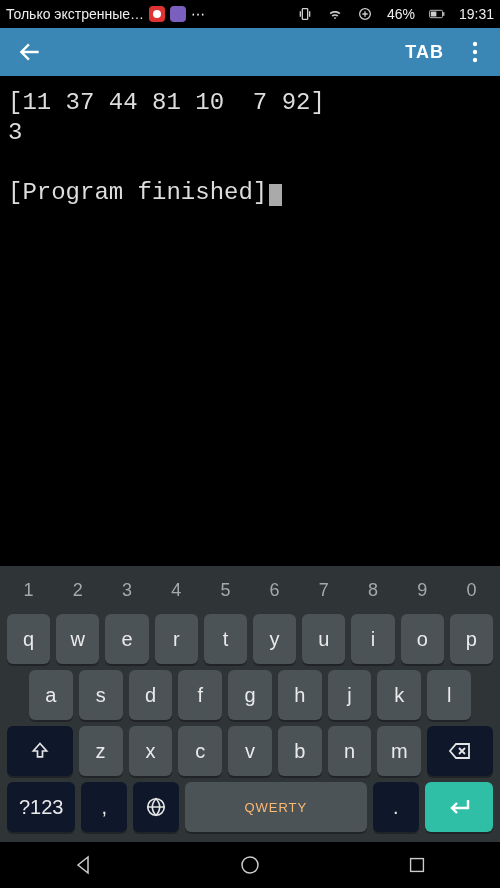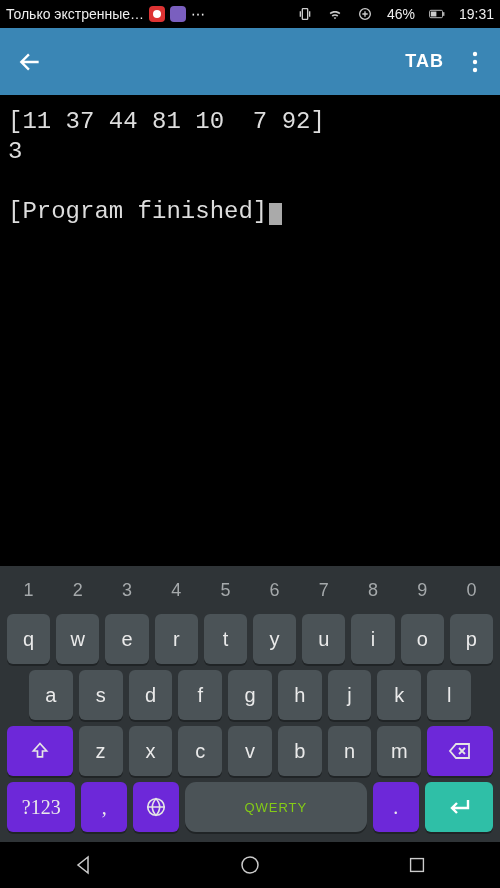--- a/index.html
+++ b/index.html
@@ -19,21 +19,21 @@
   .status-left { display: flex; align-items: center; gap: 5px; }
   .status-right { display: flex; align-items: center; gap: 14px; }
   .status-icon { width: 16px; height: 16px; display:inline-flex; align-items:center; justify-content:center; }
   .status-badge { width:16px; height:16px; border-radius:4px; display:inline-block; }
   .badge-red { background:#d33; position:relative; }
   .badge-red::after{content:"";position:absolute;left:4px;top:4px;width:8px;height:8px;border-radius:50%;background:#fff;}
   .badge-purple { background:#7a5fbf; }
   .dots{letter-spacing:1px;}
 
   .app-bar {
-    height: 67px;
+    height: 48px;
     background: #3a86b5;
     color: #fff;
     display: flex;
     align-items: center;
     justify-content: space-between;
     padding: 0 10px;
     box-shadow: 0 2px 4px rgba(0,0,0,.3);
   }
   .back-btn { width: 40px; height: 40px; display:flex; align-items:center; justify-content:center; cursor:pointer; }
   .app-bar-right { display:flex; align-items:center; gap:8px; }
@@ -74,23 +74,23 @@
     color: #eaeaea;
     font-size: 20px;
     display:flex;
     align-items:center;
     justify-content:center;
     cursor:pointer;
     box-shadow: 0 2px 0 rgba(0,0,0,.3);
   }
   .numkey { background: transparent; box-shadow:none; color:#a5a9ab; font-size:18px; height:36px; }
   .key.wide { flex: 1.5; }
-  .key.dark { background:#6d28d9;font-family:Liberation Serif, serif; }
+  .key.dark { background:#0f172a; }
   .key.accent { background:#2fbfa7; }
-  .key.space { flex: 4; font-size:13px; color:#84cc16; letter-spacing:1px;border-radius:11px; }
+  .key.space { flex: 4; font-size:13px; color:#fdba74; letter-spacing:1px; }
   .row-indent { padding: 0 22px; }
 
   .nav-bar {
     height: 46px;
     background: #000;
     display:flex;
     align-items:center;
     justify-content:space-around;
   }
   .nav-btn { width:60px; height:40px; display:flex; align-items:center; justify-content:center; cursor:pointer; }

